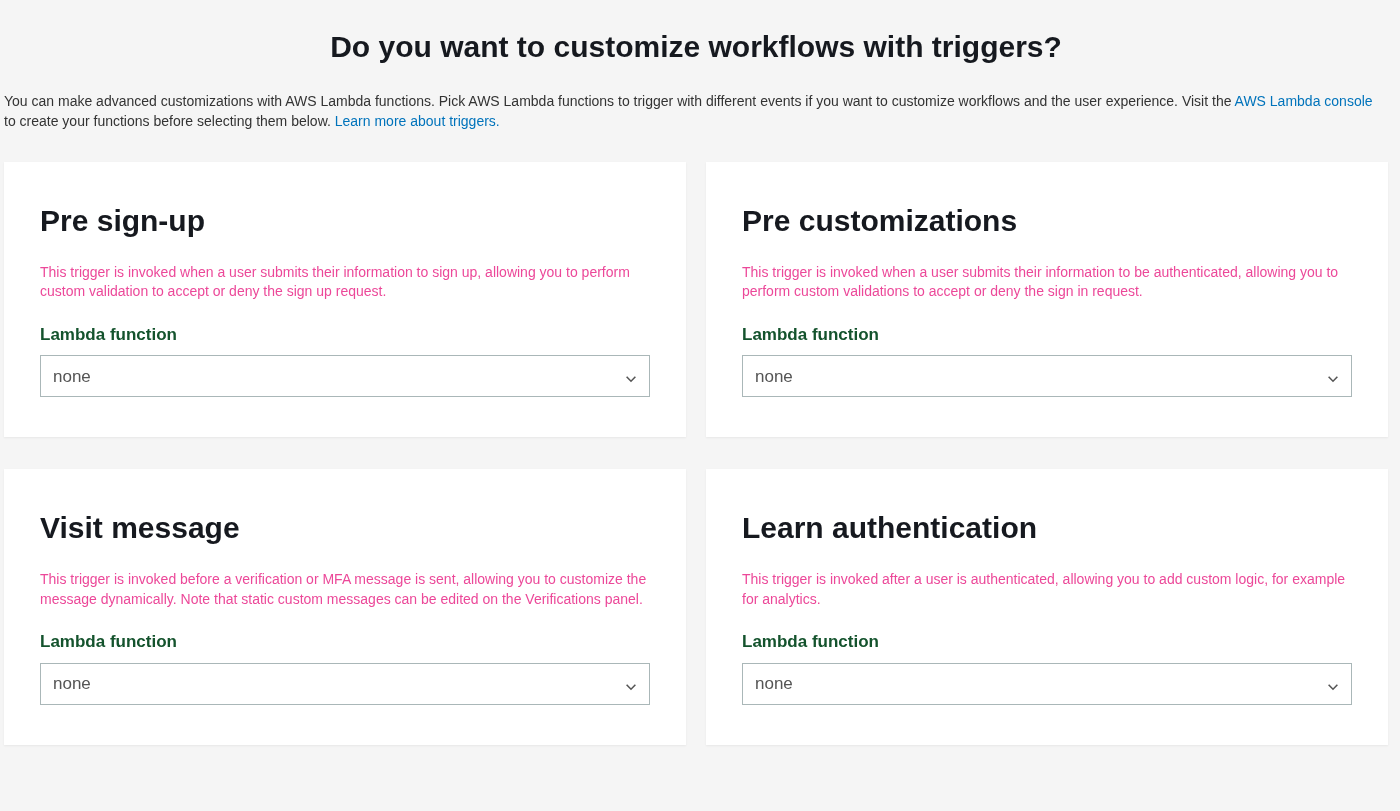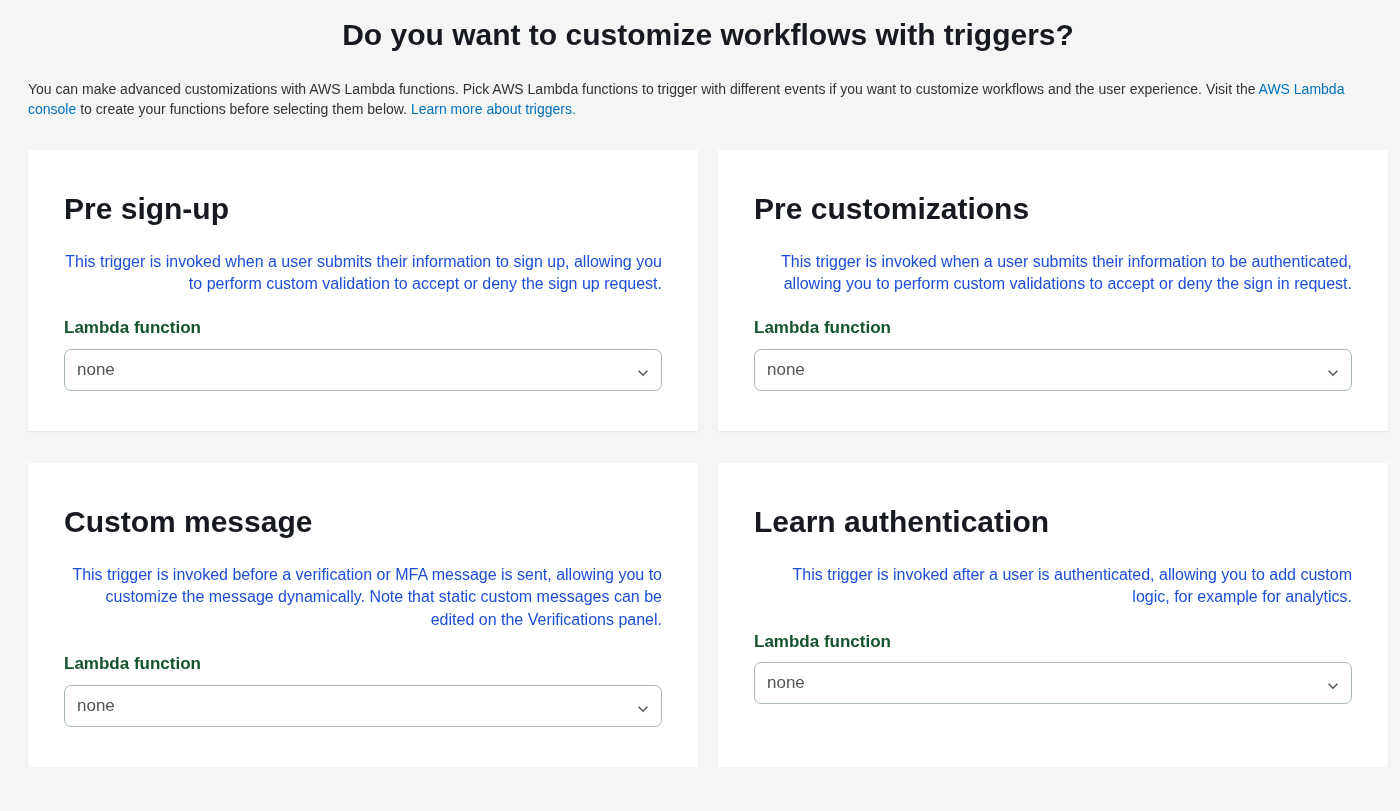--- a/index.html
+++ b/index.html
@@ -9,22 +9,22 @@
     }
     body {
       font-family: -apple-system, BlinkMacSystemFont, "Segoe UI", Helvetica, Arial, sans-serif;
       background-color: #f5f5f5;
       color: #16191f;
       font-size: 16px;
       line-height: 1.5;
     }
     .page-container {
       max-width: 1400px;
-      margin: 0 auto;
-      padding: 12px 12px 0 28px;
+      margin: 12px auto;
+      padding: 12px 12px 0 4px;
     }
     .page-title {
       font-size: 30px;
       font-weight: 700;
       text-align: center;
       margin-bottom: 22px;
       color: #16191f;
     }
     .intro-text {
       font-size: 14px;
@@ -46,45 +46,44 @@
       padding: 36px 36px 40px 36px;
       box-shadow: 0 1px 2px rgba(0,0,0,0.06);
     }
     .card-title {
       font-size: 30px;
       font-weight: 700;
       margin-bottom: 20px;
       color: #16191f;
     }
     .card-desc {
-      font-size: 16px;
-      color: #1d4ed8;
+      font-size: 14px;
+      color: #ec4899;
       margin-bottom: 20px;
       line-height: 1.4;
-      text-align: right;
     }
     .field-label {
       font-size: 17px;
       font-weight: 700;
       margin-bottom: 8px;
       color: #14532d;
     }
     .select-wrapper {
       position: relative;
       width: 100%;
     }
     .select-control {
       width: 100%;
       height: 42px;
       padding: 8px 40px 8px 12px;
       font-size: 17px;
       color: #555;
       background: #ffffff;
       border: 1px solid #aab7b8;
-      border-radius: 7px;
+      border-radius: 0;
       cursor: pointer;
       display: flex;
       align-items: center;
       user-select: none;
     }
     .select-wrapper .chevron {
       position: absolute;
       right: 12px;
       top: 50%;
       transform: translateY(-50%);
@@ -128,21 +127,21 @@
         <div class="select-control">none</div>
         <span class="chevron">
           <svg viewBox="0 0 16 16" fill="none" stroke="currentColor" stroke-width="1.8">
               <polyline points="3,5.5 8,10.5 13,5.5"></polyline>
             </svg>
         </span>
       </div>
     </div>
 
     <div class="card">
-      <h2 class="card-title">Custom message</h2>
+      <h2 class="card-title">Visit message</h2>
       <p class="card-desc">This trigger is invoked before a verification or MFA message is sent, allowing you to customize the message dynamically. Note that static custom messages can be edited on the Verifications panel.</p>
       <div class="field-label">Lambda function</div>
       <div class="select-wrapper">
         <div class="select-control">none</div>
         <span class="chevron">
           <svg viewBox="0 0 16 16" fill="none" stroke="currentColor" stroke-width="1.8">
               <polyline points="3,5.5 8,10.5 13,5.5"></polyline>
             </svg>
         </span>
       </div>

